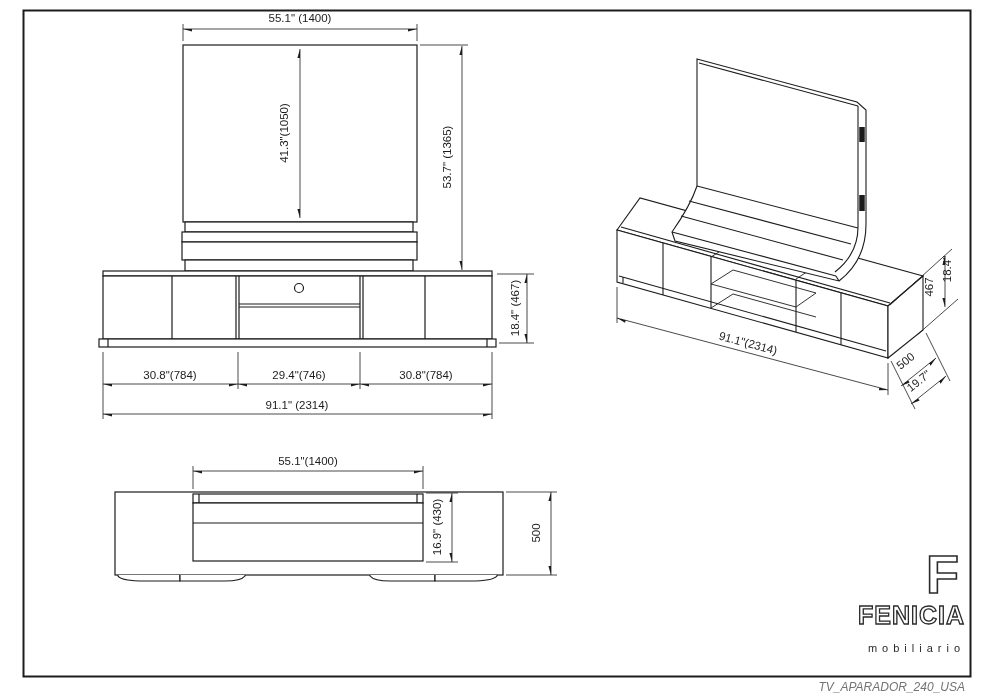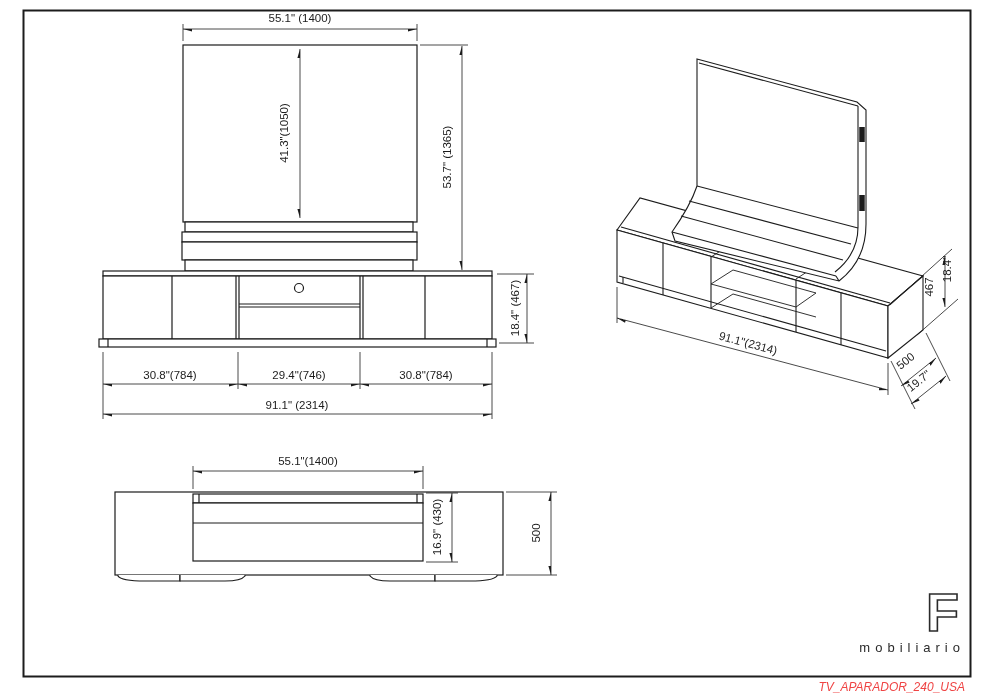--- a/index.html
+++ b/index.html
@@ -1,26 +1,26 @@
 <!DOCTYPE html>
 <html><head>
 <meta charset="utf-8">
 <style>
   html,body{margin:0;padding:0;background:#e8e8e8;}
   .sheet{position:relative;width:991px;height:700px;background:#ffffff;overflow:hidden;
          font-family:"Liberation Sans", sans-serif;}
   svg text{font-family:"Liberation Sans", sans-serif;font-size:11.5px;fill:#1c1c1c;}
   .titlebar-left{position:absolute;left:30px;top:680px;font-size:12px;font-style:italic;color:#111;}
-  .titlebar-right{position:absolute;right:26px;top:680px;font-size:12px;font-style:italic;color:#ef4444;margin-left:15px;}
+  .titlebar-right{position:absolute;right:26px;top:680px;font-size:12px;font-style:italic;color:#737373;margin-left:15px;}
   .logo{position:absolute;right:26px;bottom:46px;width:118px;text-align:right;line-height:1;}
   .logo-mark{font-size:54px;font-weight:bold;color:#fff;-webkit-text-stroke:1.6px #2a2a2a;
              padding-right:6px;letter-spacing:0;}
   .logo-brand{font-size:25px;font-weight:bold;color:#fff;-webkit-text-stroke:1.3px #2a2a2a;
               letter-spacing:1px;margin-top:2px;}
-  .logo-tagline{font-size:13px;color:#2a2a2a;letter-spacing:5px;margin-top:2px;}
+  .logo-tagline{font-size:11px;color:#2a2a2a;letter-spacing:5px;margin-top:15px;}
 </style>
 </head>
 <body>
 
 <div class="sheet">
 
 <svg width="991" height="700" viewBox="0 0 991 700">
   <defs>
     <marker id="aE" markerWidth="11" markerHeight="8" refX="9" refY="0" orient="auto" markerUnits="userSpaceOnUse">
       <path d="M0,-2.6 L9,0 L0,2.6 Z" fill="#1c1c1c"></path>
@@ -186,16 +186,17 @@
     </g>
   </g>
 </svg>
 
   
   <div class="titlebar-right">TV_APARADOR_240_USA</div>
 
   
   <div class="logo">
     <div class="logo-mark">F</div>
+    <div class="logo-brand">FENICIA</div>
     <div class="logo-tagline">mobiliario</div>
   </div>
 
 </div>
 
 </body></html>

